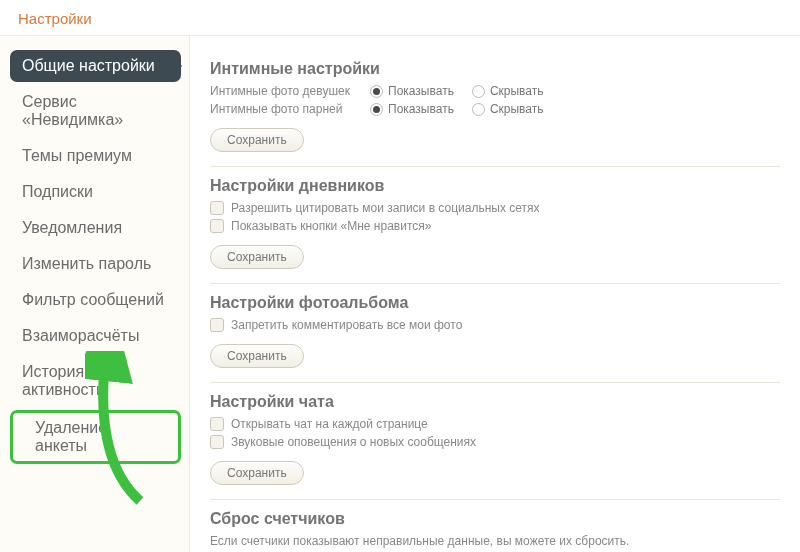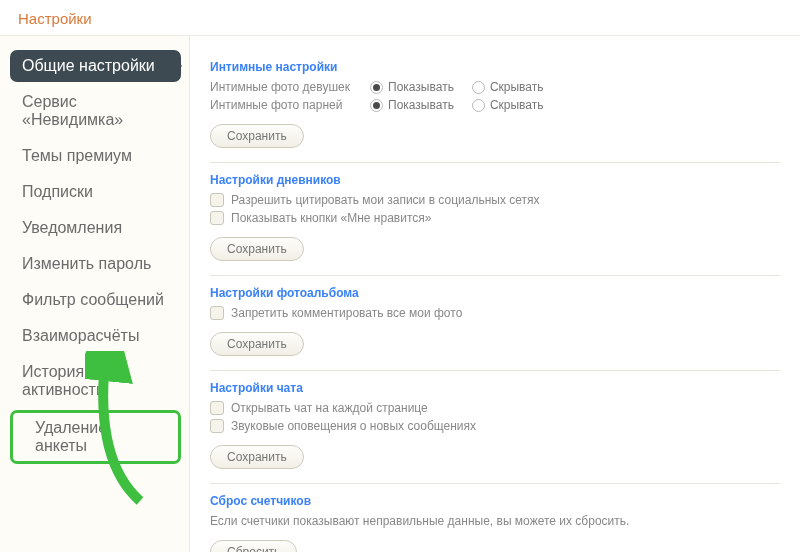--- a/index.html
+++ b/index.html
@@ -75,22 +75,22 @@
     padding: 14px 20px 20px 20px;
     overflow-y: auto;
   }
   .section {
     border-bottom: 1px solid #e8e5da;
     padding: 10px 0 14px 0;
   }
   .section:last-child { border-bottom: none; }
   .sec-title {
     font-weight: bold;
-    color: #3b82f6;
-    font-size: 12px;
+    color: #737373;
+    font-size: 16px;
     margin-bottom: 6px;
   }
   .radio-row {
     display: flex;
     align-items: flex-end;
     margin-bottom: 4px;
   }
   .radio-label {
     width: 160px;
     color: #888;

